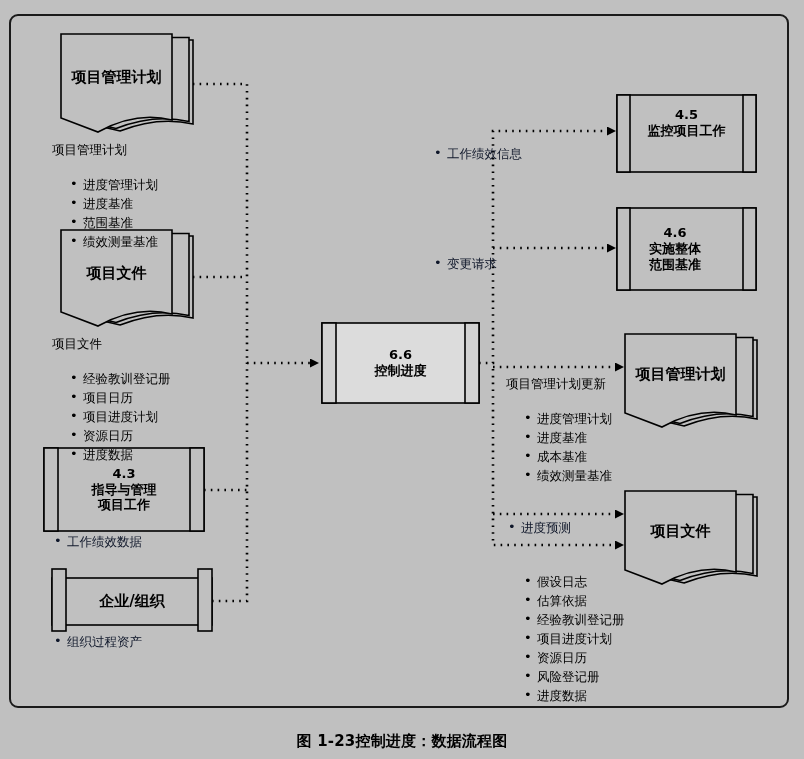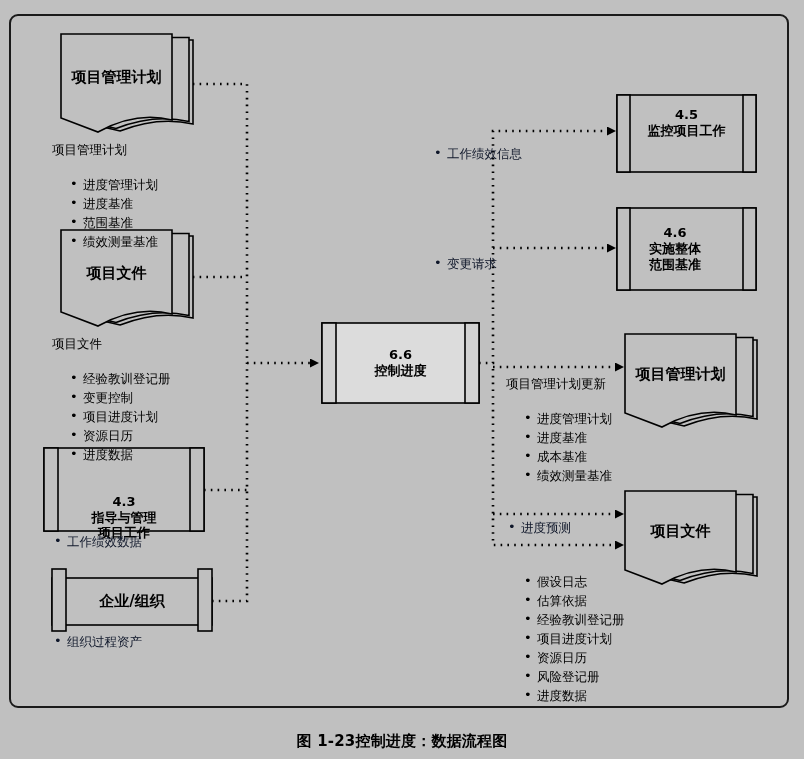--- a/index.html
+++ b/index.html
@@ -231,28 +231,28 @@
   </div>
 
   <div class="node" style="left:61px; top:230px; width:111px; height:86px;">
     <div class="node-label doc-label">项目文件</div>
   </div>
 
   <div class="list-block" style="left:52px; top:334px; width:180px;">
     <div class="list-title">项目文件</div>
     <ul class="list-ul">
       <li>经验教训登记册</li>
-      <li>变更控制</li>
+      <li>项目日历</li>
       <li>项目进度计划</li>
       <li>资源日历</li>
       <li>进度数据</li>
     </ul>
   </div>
 
-  <div class="node" style="left:58px; top:448px; width:132px; height:83px;margin-top:28px;">
+  <div class="node" style="left:58px; top:448px; width:132px; height:83px;">
     <div class="node-label proc-label">
       <span class="proc-num">4.3</span>
       <span>指导与管理
 项目工作</span>
     </div>
   </div>
   <div class="flow-label" style="left:52px; top:534px;">工作绩效数据</div>
 
   <div class="node" style="left:66px; top:578px; width:132px; height:47px;">
     <div class="node-label proc-label">

